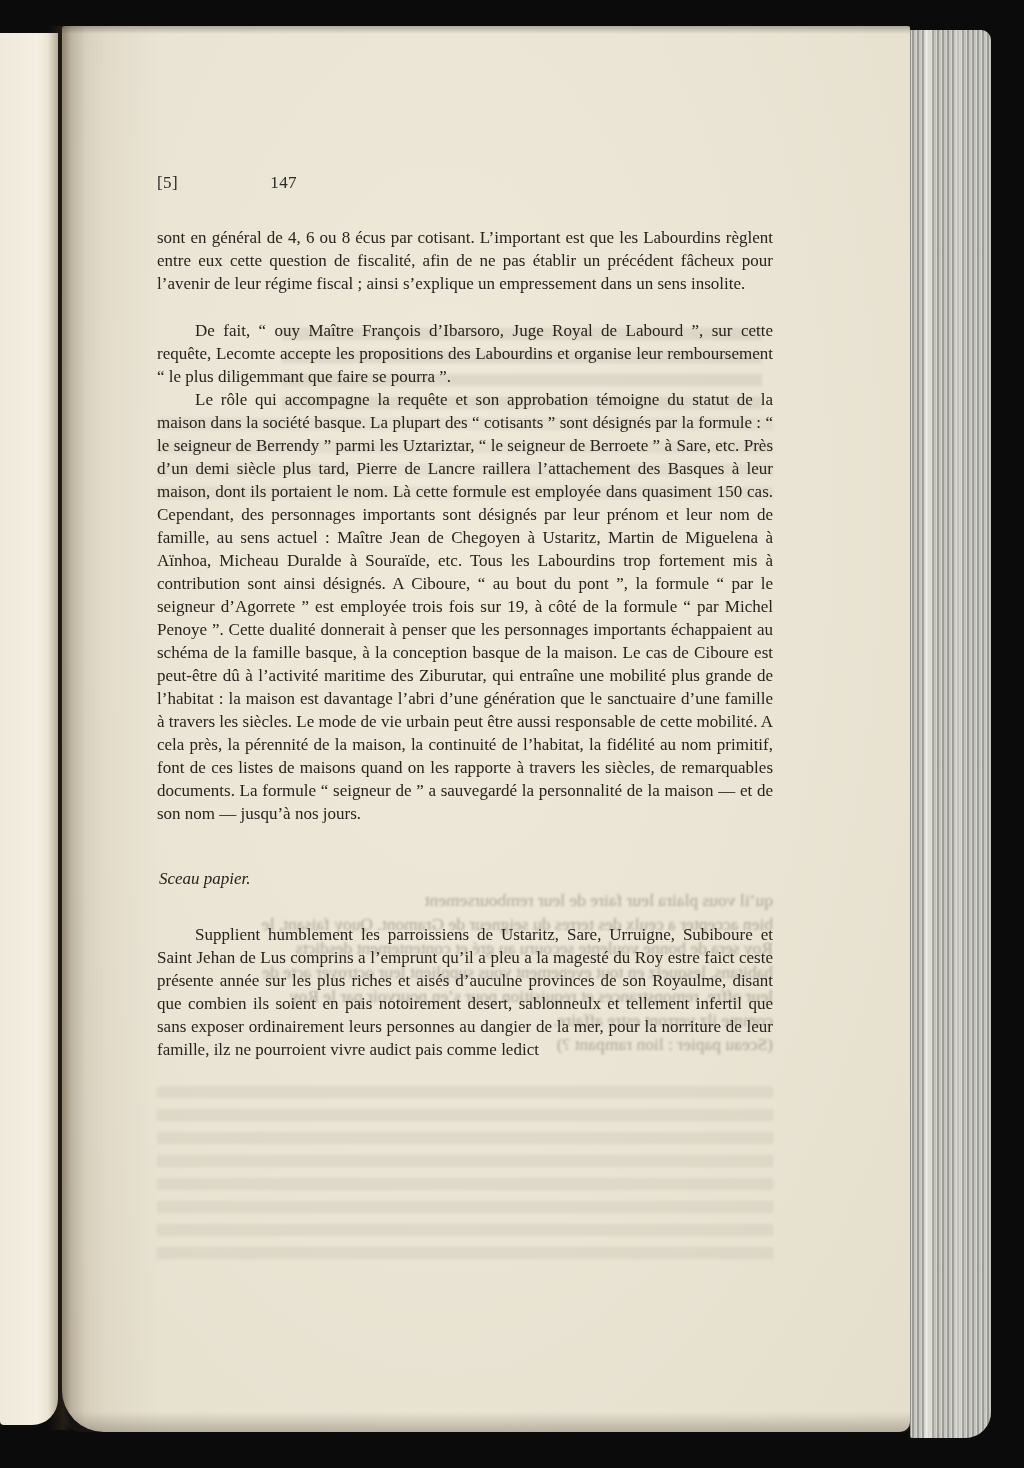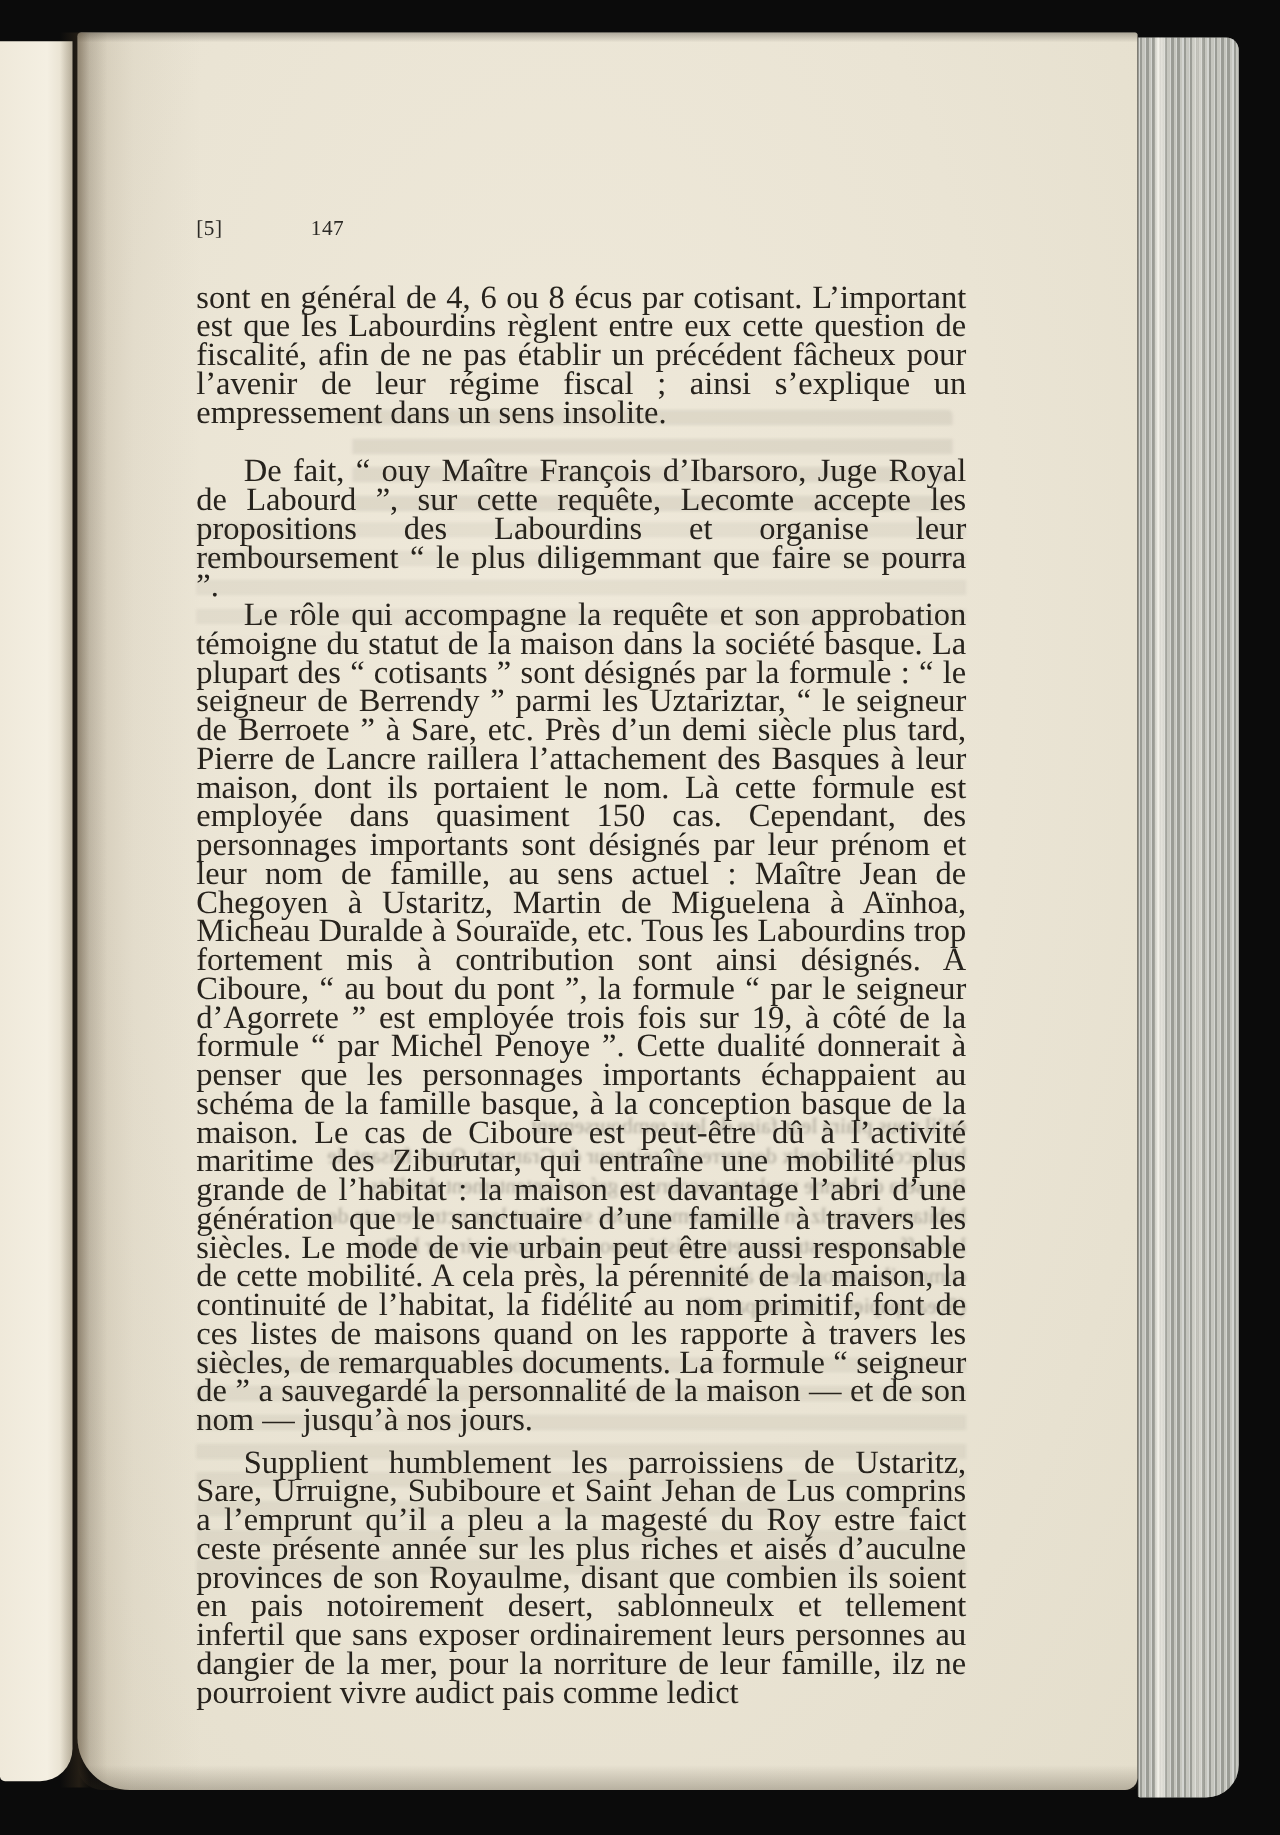--- a/index.html
+++ b/index.html
@@ -61,26 +61,26 @@
 
   
   .running-header{
     position:absolute;left:95px;top:147px;width:616px;
     display:flex;align-items:baseline;
     font-size:17px;letter-spacing:0.4px;color:#2b2925;
     z-index:4;
   }
   .running-header .bracket{width:70px;text-align:left;}
   .running-header .title{flex:1;text-align:center;white-space:nowrap;}
-  .running-header .pageno{width:70px;text-align:center;}
+  .running-header .pageno{width:70px;text-align:right;}
 
   
   .text-block{
     position:absolute;left:95px;top:200px;width:616px;
-    font-size:26px;line-height:23px;color:#27231d;
+    font-size:17px;line-height:23px;color:#27231d;
     text-align:justify;z-index:4;
   }
   .text-block p{margin:0;}
   .text-block p.indent{text-indent:38px;}
   .text-block .p2{margin-top:24px;}
   .text-block .p3{}
   .text-block .heading-italic{margin:42px 0 33px 2px;font-style:italic;text-align:left;}
   .text-block .petition{margin-top:11px;}
 
   
@@ -128,20 +128,21 @@
 
     <div class="running-header">
       <span class="bracket">[5]</span>
       <span class="pageno">147</span>
     </div>
 
     <div class="text-block">
       <p class="p1">sont en général de 4, 6 ou 8 écus par cotisant. L’important est que les Labourdins règlent entre eux cette question de fiscalité, afin de ne pas établir un précédent fâcheux pour l’avenir de leur régime fiscal ; ainsi s’explique un empressement dans un sens insolite.</p>
       <p class="p2 indent">De fait, “ ouy Maître François d’Ibarsoro, Juge Royal de Labourd ”, sur cette requête, Lecomte accepte les propositions des Labourdins et organise leur remboursement “ le plus diligemmant que faire se pourra ”.</p>
       <p class="p3 indent">Le rôle qui accompagne la requête et son approbation témoigne du statut de la maison dans la société basque. La plupart des “ cotisants ” sont désignés par la formule : “ le seigneur de Berrendy ” parmi les Uztariztar, “ le seigneur de Berroete ” à Sare, etc. Près d’un demi siècle plus tard, Pierre de Lancre raillera l’attachement des Basques à leur maison, dont ils portaient le nom. Là cette formule est employée dans quasiment 150 cas. Cependant, des personnages importants sont désignés par leur prénom et leur nom de famille, au sens actuel : Maître Jean de Chegoyen à Ustaritz, Martin de Miguelena à Aïnhoa, Micheau Duralde à Souraïde, etc. Tous les Labourdins trop fortement mis à contribution sont ainsi désignés. A Ciboure, “ au bout du pont ”, la formule “ par le seigneur d’Agorrete ” est employée trois fois sur 19, à côté de la formule “ par Michel Penoye ”. Cette dualité donnerait à penser que les personnages importants échappaient au schéma de la famille basque, à la conception basque de la maison. Le cas de Ciboure est peut-être dû à l’activité maritime des Ziburutar, qui entraîne une mobilité plus grande de l’habitat : la maison est davantage l’abri d’une génération que le sanctuaire d’une famille à travers les siècles. Le mode de vie urbain peut être aussi responsable de cette mobilité. A cela près, la pérennité de la maison, la continuité de l’habitat, la fidélité au nom primitif, font de ces listes de maisons quand on les rapporte à travers les siècles, de remarquables documents. La formule “ seigneur de ” a sauvegardé la personnalité de la maison — et de son nom — jusqu’à nos jours.</p>
+      <p class="heading-italic">Sceau papier.</p>
       <p class="petition indent">Supplient humblement les parroissiens de Ustaritz, Sare, Urruigne, Subiboure et Saint Jehan de Lus comprins a l’emprunt qu’il a pleu a la magesté du Roy estre faict ceste présente année sur les plus riches et aisés d’auculne provinces de son Royaulme, disant que combien ils soient en pais notoirement desert, sablonneulx et tellement infertil que sans exposer ordinairement leurs personnes au dangier de la mer, pour la norriture de leur famille, ilz ne pourroient vivre audict pais comme ledict</p>
     </div>
   </div>
 
   <div class="gutter-shadow"></div>
   <div class="fore-edge"></div>
 
 </div>
 
 </body></html>

